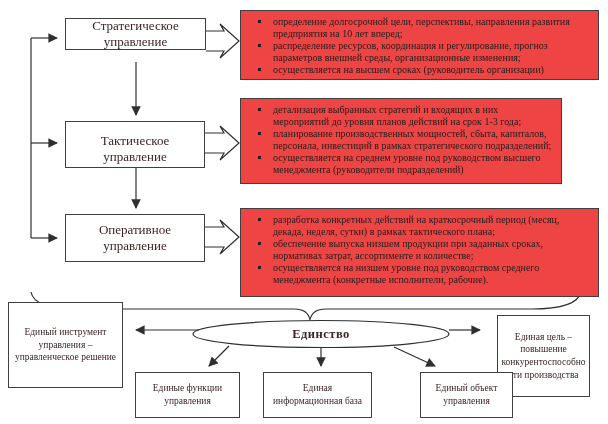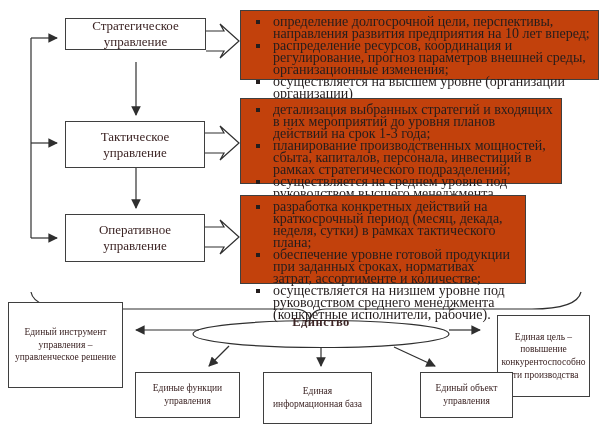--- a/index.html
+++ b/index.html
@@ -11,22 +11,22 @@
   .abs{position:absolute;box-sizing:border-box;}
   svg.layer{position:absolute;left:0;top:0;width:608px;height:424px;}
   .box{
     border:1px solid var(--border,#3f3f3f);
     background:#fff;
     display:flex;align-items:center;justify-content:center;
     text-align:center;
   }
   .level-box{font-size:13px;line-height:1.22;padding:2px 6px;}
   .detail-box{
-    border:1px solid var(--border,#3f3f3f);background:#c2410c;
-    font-size:14px;color:var(--bullet-text,#241d1d);
+    border:1px solid var(--border,#3f3f3f);background:#ef4444;
+    font-size:10px;color:var(--bullet-text,#241d1d);
   }
   .detail-box ul{margin:0;padding:5px 8px 0 30px;list-style:square outside;}
   .detail-box li{line-height:12px;padding-left:2px;}
   .small-box{font-size:9.5px;line-height:1.32;padding:2px 3px;}
   .wrapword{overflow-wrap:break-word;word-wrap:break-word;}
   .ellipse-label{
     display:flex;align-items:center;justify-content:center;
     font-weight:bold;font-size:12.5px;letter-spacing:.5px;
   }
 </style>
@@ -63,60 +63,60 @@
       <path d="M449,330 H480" marker-end="url(#ah)"></path>
       <path d="M229,346 L209,366" marker-end="url(#ah)"></path>
       <path d="M321,348 V366" marker-end="url(#ah)"></path>
       <path d="M394,347 L435,366" marker-end="url(#ah)"></path>
     </g>
   </svg>
 
   <div class="abs box level-box" style="left:65px;top:18px;width:141px;height:32px;">
     <span>Стратегическое управление</span>
   </div>
-  <div class="abs box level-box" style="left:65px;top:121px;width:140px;height:47px;">
+  <div class="abs box level-box" style="left:65px;top:121px;width:140px;height:47px;align-items:flex-end;">
     <span>Тактическое управление</span>
   </div>
   <div class="abs box level-box" style="left:65px;top:214px;width:140px;height:48px;">
     <span>Оперативное управление</span>
   </div>
 
   <div class="abs detail-box" style="left:240px;top:10px;width:359px;height:70px;">
     <ul>
       <li>определение долгосрочной цели, перспективы, направления развития предприятия на 10 лет вперед;</li>
       <li>распределение ресурсов, координация и регулирование, прогноз параметров внешней среды, организационные изменения;</li>
-      <li>осуществляется на высшем уровне (организации организации)</li>
+      <li>осуществляется на высшем сроках (руководитель организации)</li>
     </ul>
   </div>
   <div class="abs detail-box" style="left:240px;top:98px;width:322px;height:86px;">
     <ul>
       <li>детализация выбранных стратегий и входящих в них мероприятий до уровня планов действий на срок 1-3 года;</li>
       <li>планирование производственных мощностей, сбыта, капиталов, персонала, инвестиций в рамках стратегического подразделений;</li>
       <li>осуществляется на среднем уровне под руководством высшего менеджмента (руководители подразделений)</li>
     </ul>
   </div>
-  <div class="abs detail-box" style="left:240px;top:195px;width:286px;height:89px;">
+  <div class="abs detail-box" style="left:240px;top:208px;width:359px;height:89px;">
     <ul>
       <li>разработка конкретных действий на краткосрочный период (месяц, декада, неделя, сутки) в рамках тактического плана;</li>
-      <li>обеспечение уровне готовой продукции при заданных сроках, нормативах затрат, ассортименте и количестве;</li>
+      <li>обеспечение выпуска низшем продукции при заданных сроках, нормативах затрат, ассортименте и количестве;</li>
       <li>осуществляется на низшем уровне под руководством среднего менеджмента (конкретные исполнители, рабочие).</li>
     </ul>
   </div>
 
-  <div class="abs ellipse-label" style="left:193px;top:309px;width:256px;height:26px;">Единство</div>
+  <div class="abs ellipse-label" style="left:193px;top:321px;width:256px;height:26px;">Единство</div>
 
   <div class="abs box small-box" style="left:8px;top:302px;width:115px;height:86px;">
     <span>Единый инструмент управления – управленческое решение</span>
   </div>
   <div class="abs box small-box" style="left:135px;top:372px;width:105px;height:46px;">
     <span>Единые функции управления</span>
   </div>
   <div class="abs box small-box wrapword" style="left:497px;top:315px;width:93px;height:82px;">
     <span class="wrapword" style="max-width:85px;display:inline-block;">Единая цель – повышение конкурентоспособности производства</span>
   </div>
-  <div class="abs box small-box" style="left:263px;top:372px;width:109px;height:52px;">
+  <div class="abs box small-box" style="left:263px;top:372px;width:109px;height:46px;">
     <span>Единая информационная база</span>
   </div>
   <div class="abs box small-box" style="left:392px;top:372px;width:93px;height:46px;margin-left:28px;">
     <span>Единый объект управления</span>
   </div>
 
 </div>
 
 </body></html>

